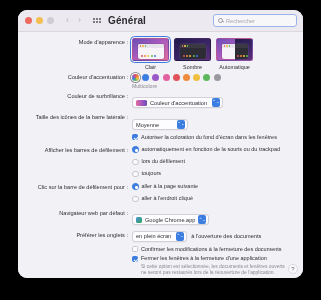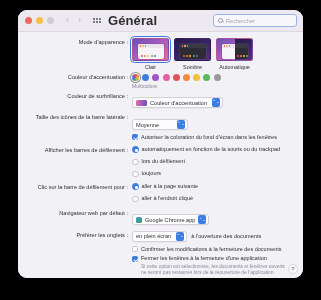--- a/index.html
+++ b/index.html
@@ -33,21 +33,21 @@
   .light { width: 7px; height: 7px; border-radius: 50%; }
   .light.red { background: #ec6a5f; }
   .light.yellow { background: #f4bf50; }
   .light.gray { background: #cfcdd2; }
   .navs { display: flex; gap: 9px; margin-left: 12px; color: #b3b1b7; font-size: 9px; line-height: 1; }
   .nav-chevron { cursor: default; }
   .grid-icon { margin-left: 12px; display: grid; grid-template-columns: repeat(3, 2px); grid-template-rows: repeat(2, 2px); gap: 1px; }
   .grid-icon i { display: block; width: 2px; height: 2px; background: #7d7b82; }
   #win-title {
     margin-left: 7px;
-    font-size: 13px;
+    font-size: 10px;
     font-weight: bold;
     color: #2c2c2e;
     letter-spacing: .1px;
   }
   #search-field {
     position: absolute;
     right: 6px; top: 4px;
     width: 84px; height: 13px;
     background: #f7f6f9;
     border: 1px solid #9ab4e8;

